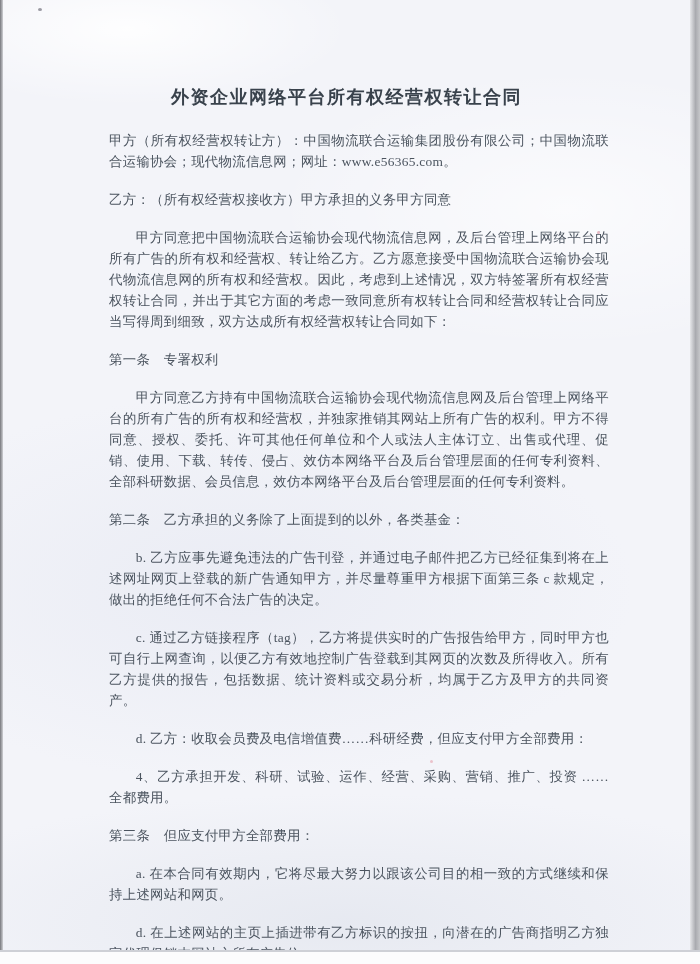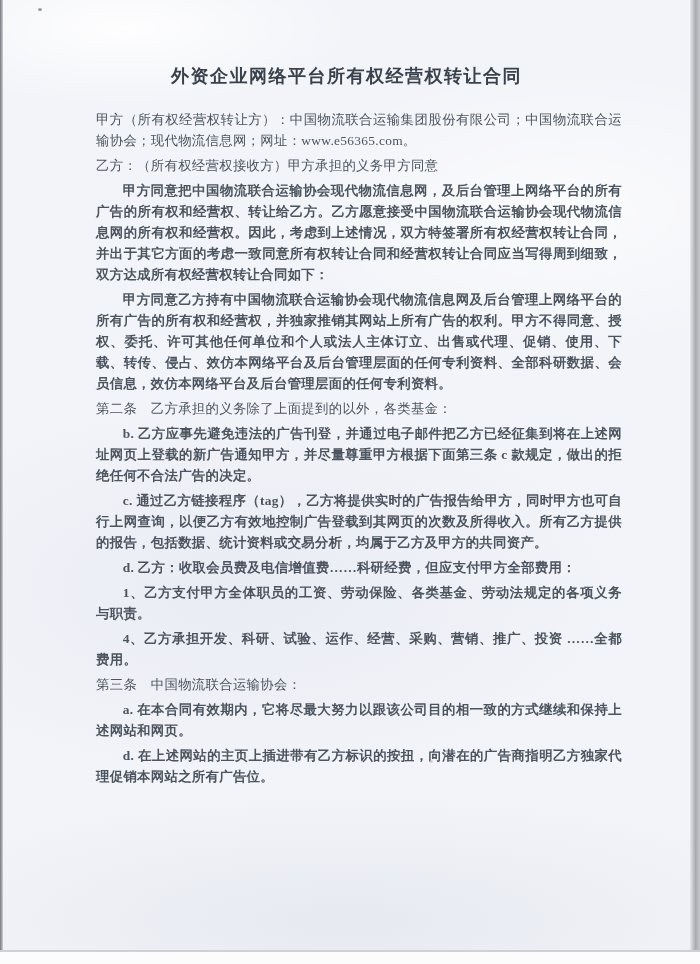--- a/index.html
+++ b/index.html
@@ -48,58 +48,58 @@
   .speck {
     position: absolute;
     border-radius: 50%;
   }
   .speck-gray { left: 35px; top: 8px; width: 4px; height: 3px; background: #9a9aa2; }
   .speck-pink-1 { left: 594px; top: 231px; width: 3px; height: 3px; background: #e8b9c4; }
   .speck-pink-2 { left: 427px; top: 760px; width: 3px; height: 3px; background: #ebc2cb; }
 
   .doc-title {
     margin: 0;
-    padding-top: 64px;
+    padding-top: 85px;
     text-align: center;
     font-size: 18px;
     font-weight: bold;
     letter-spacing: 1.5px;
     color: #39424c;
   }
   .doc-body {
     margin: 21px auto 0 auto;
     width: 534px;
     margin-left: 89px;
     font-size: 13.4px;
     line-height: 21px;
     text-align: justify;
     color: #4b545f;
     letter-spacing: 0.3px;
   }
-  .doc-body p { margin: 4px; padding: 0; }
-  .doc-body p.indent { text-indent: 2em; font-weight: bold; }
+  .doc-body p { margin: 17px; padding: 0; }
+  .doc-body p.indent { text-indent: 2em; }
 </style>
 </head>
 <body>
 
 <div class="scan">
   <div class="paper">
     <h1 class="doc-title">外资企业网络平台所有权经营权转让合同</h1>
     <div class="doc-body">
         <p class="">甲方（所有权经营权转让方）：中国物流联合运输集团股份有限公司；中国物流联合运输协会；现代物流信息网；网址：www.e56365.com。</p>
         <p class="">乙方：（所有权经营权接收方）甲方承担的义务甲方同意</p>
         <p class="indent">甲方同意把中国物流联合运输协会现代物流信息网，及后台管理上网络平台的所有广告的所有权和经营权、转让给乙方。乙方愿意接受中国物流联合运输协会现代物流信息网的所有权和经营权。因此，考虑到上述情况，双方特签署所有权经营权转让合同，并出于其它方面的考虑一致同意所有权转让合同和经营权转让合同应当写得周到细致，双方达成所有权经营权转让合同如下：</p>
+        <p class="">第一条　专署权利</p>
         <p class="indent">甲方同意乙方持有中国物流联合运输协会现代物流信息网及后台管理上网络平台的所有广告的所有权和经营权，并独家推销其网站上所有广告的权利。甲方不得同意、授权、委托、许可其他任何单位和个人或法人主体订立、出售或代理、促销、使用、下载、转传、侵占、效仿本网络平台及后台管理层面的任何专利资料、全部科研数据、会员信息，效仿本网络平台及后台管理层面的任何专利资料。</p>
         <p class="">第二条　乙方承担的义务除了上面提到的以外，各类基金：</p>
         <p class="indent">b. 乙方应事先避免违法的广告刊登，并通过电子邮件把乙方已经征集到将在上述网址网页上登载的新广告通知甲方，并尽量尊重甲方根据下面第三条 c 款规定，做出的拒绝任何不合法广告的决定。</p>
         <p class="indent">c. 通过乙方链接程序（tag），乙方将提供实时的广告报告给甲方，同时甲方也可自行上网查询，以便乙方有效地控制广告登载到其网页的次数及所得收入。所有乙方提供的报告，包括数据、统计资料或交易分析，均属于乙方及甲方的共同资产。</p>
         <p class="indent">d. 乙方：收取会员费及电信增值费……科研经费，但应支付甲方全部费用：</p>
-        <p class="indent">1、乙方支付甲方全体职员的工资、劳动保险、各类基金、劳动法规定的各项义务与职责。</p>
         <p class="indent">4、乙方承担开发、科研、试验、运作、经营、采购、营销、推广、投资 ……全都费用。</p>
-        <p class="">第三条　中国物流联合运输协会：</p>
+        <p class="">第三条　但应支付甲方全部费用：</p>
         <p class="indent">a. 在本合同有效期内，它将尽最大努力以跟该公司目的相一致的方式继续和保持上述网站和网页。</p>
         <p class="indent">d. 在上述网站的主页上插进带有乙方标识的按扭，向潜在的广告商指明乙方独家代理促销本网站之所有广告位。</p>
       </div>
 
     <div class="speck speck-gray"></div>
     <div class="speck speck-pink-1"></div>
     <div class="speck speck-pink-2"></div>
   </div>
   <div class="edge-left"></div>
   <div class="edge-right"></div>

